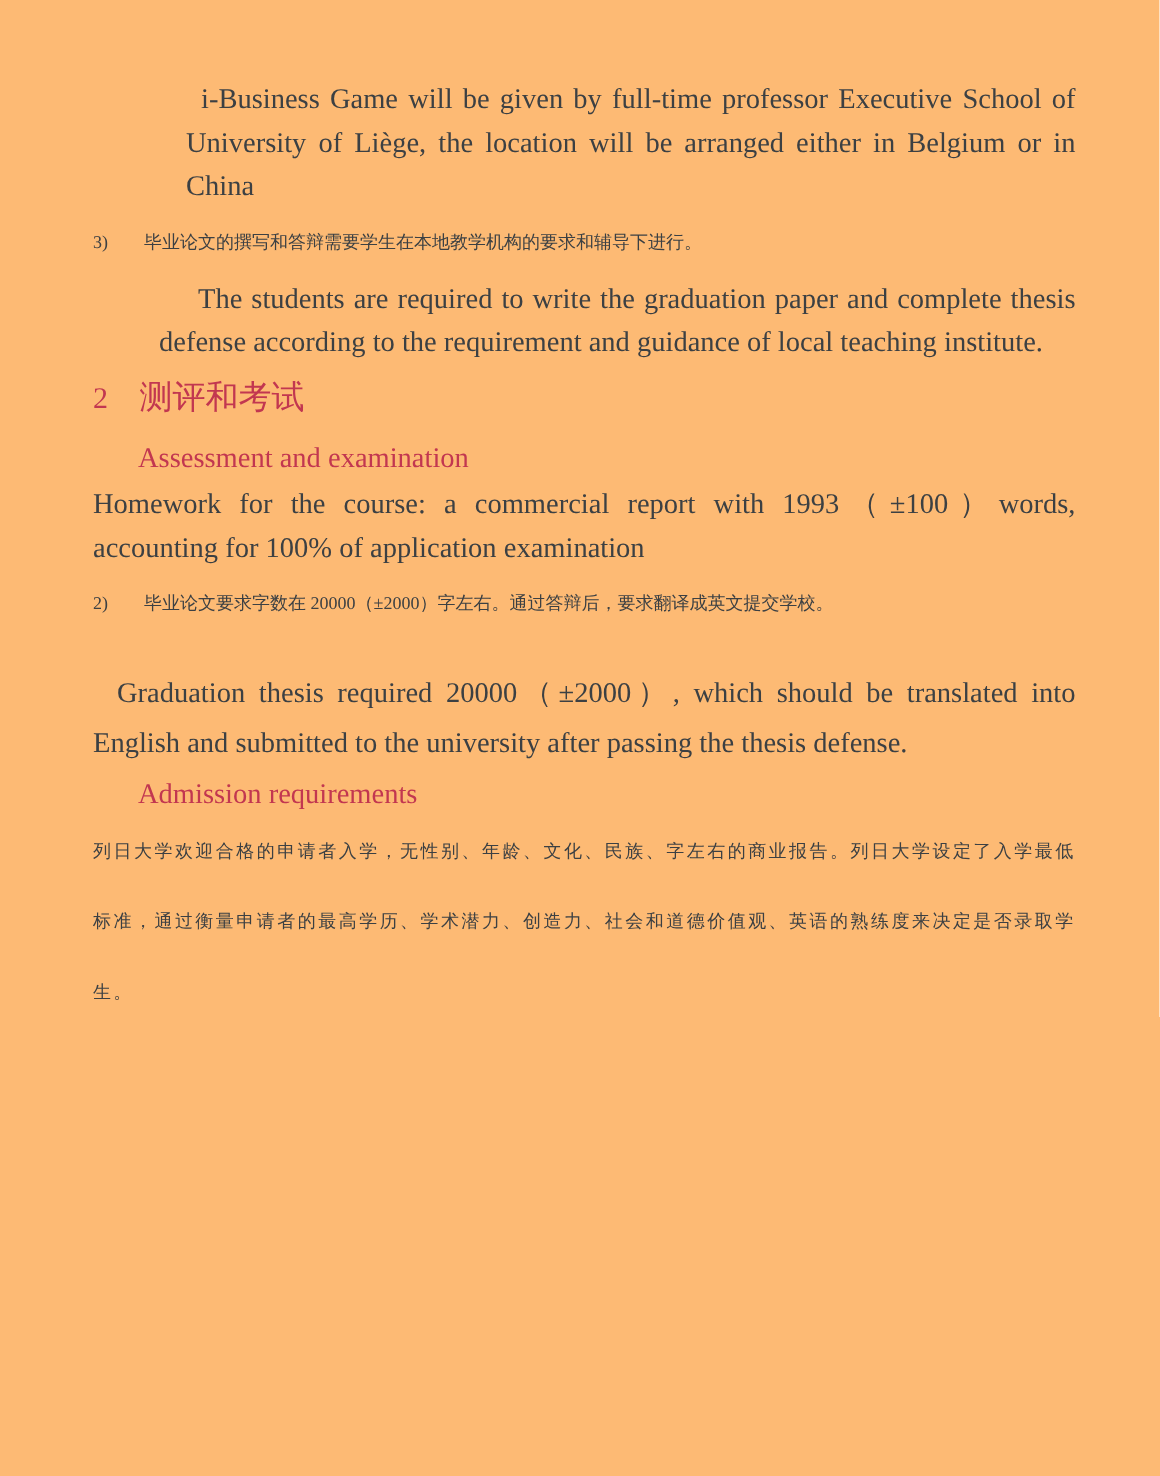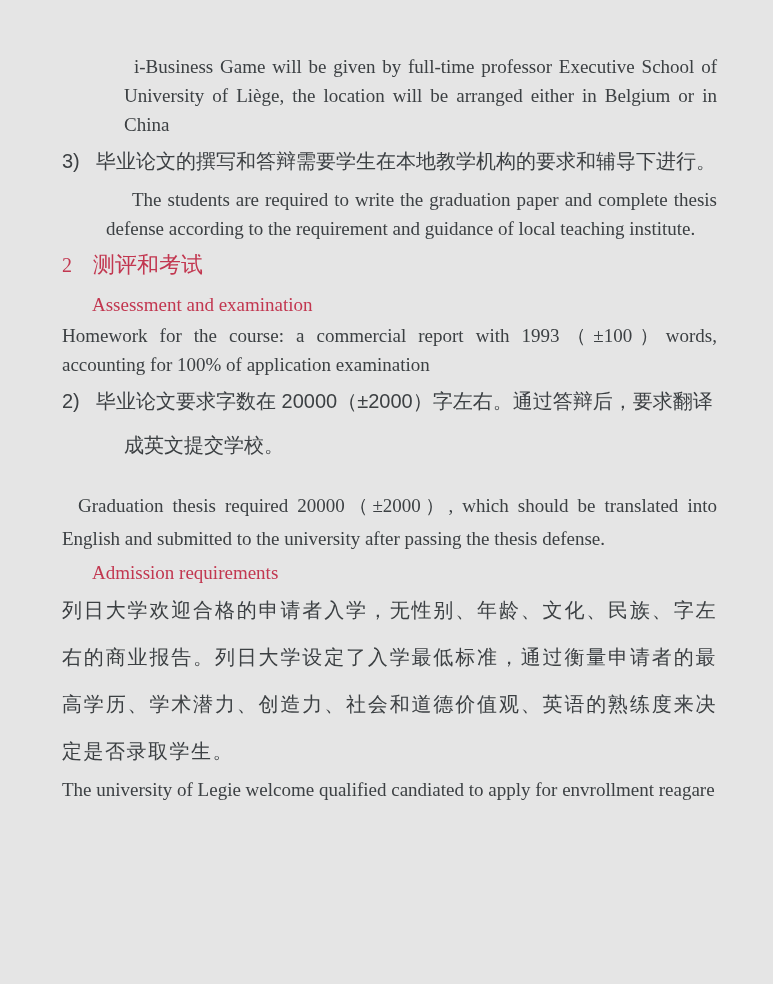--- a/index.html
+++ b/index.html
@@ -1,37 +1,37 @@
 <!DOCTYPE html>
 <html><head>
 <meta charset="utf-8">
 <style>
   html, body { margin: 0; padding: 0; background: #ffffff; }
   .page {
     position: relative;
     width: 773px;
     height: 984px;
     box-sizing: border-box;
-    background: #e5e5e5;
+    background: #fdba74;
     padding: 52px 56px 20px 62px;
     overflow: hidden;
   }
   
   .en {
     font-family: "Liberation Serif", "DejaVu Serif", serif;
     font-size: 19px;
     line-height: 29px;
     color: #3c4043;
     margin: 0;
   }
   .just { text-align: justify; }
   
   .zh {
-    font-family: Liberation Sans, sans-serif;
-    font-size: 20px;
+    font-family: Liberation Serif, serif;
+    font-size: 12px;
     line-height: 44px;
     color: #3c4043;
     margin: 0;
   }
   
   .item { padding-left: 62px; text-indent: -62px; }
   .item .marker { display: inline-block; width: 34px; text-indent: 0; }
   
   .b0 { padding-left: 62px; text-indent: 10px; }
   .b2 { text-indent: 26px; margin-top: 2px; margin-left: 44px; }
@@ -84,15 +84,14 @@
 
   <p class="zh item b9"><span class="marker">2)</span><span>毕业论文要求字数在 20000（±2000）字左右。通过答辩后，要求翻译成英文提交学校。</span></p>
 
   <p class="en just b10">Graduation thesis required 20000（±2000）, which should be translated into English and submitted to the university after passing the thesis defense.</p>
 
 
   <p class="red-sub b12">Admission requirements</p>
 
   <p class="zh b13">列日大学欢迎合格的申请者入学，无性别、年龄、文化、民族、字左右的商业报告。列日大学设定了入学最低标准，通过衡量申请者的最高学历、学术潜力、创造力、社会和道德价值观、英语的熟练度来决定是否录取学生。</p>
 
-  <p class="en just b14">The university of Legie welcome qualified candiated to apply for envrollment reagare</p>
 
 </div>
 
 </body></html>

